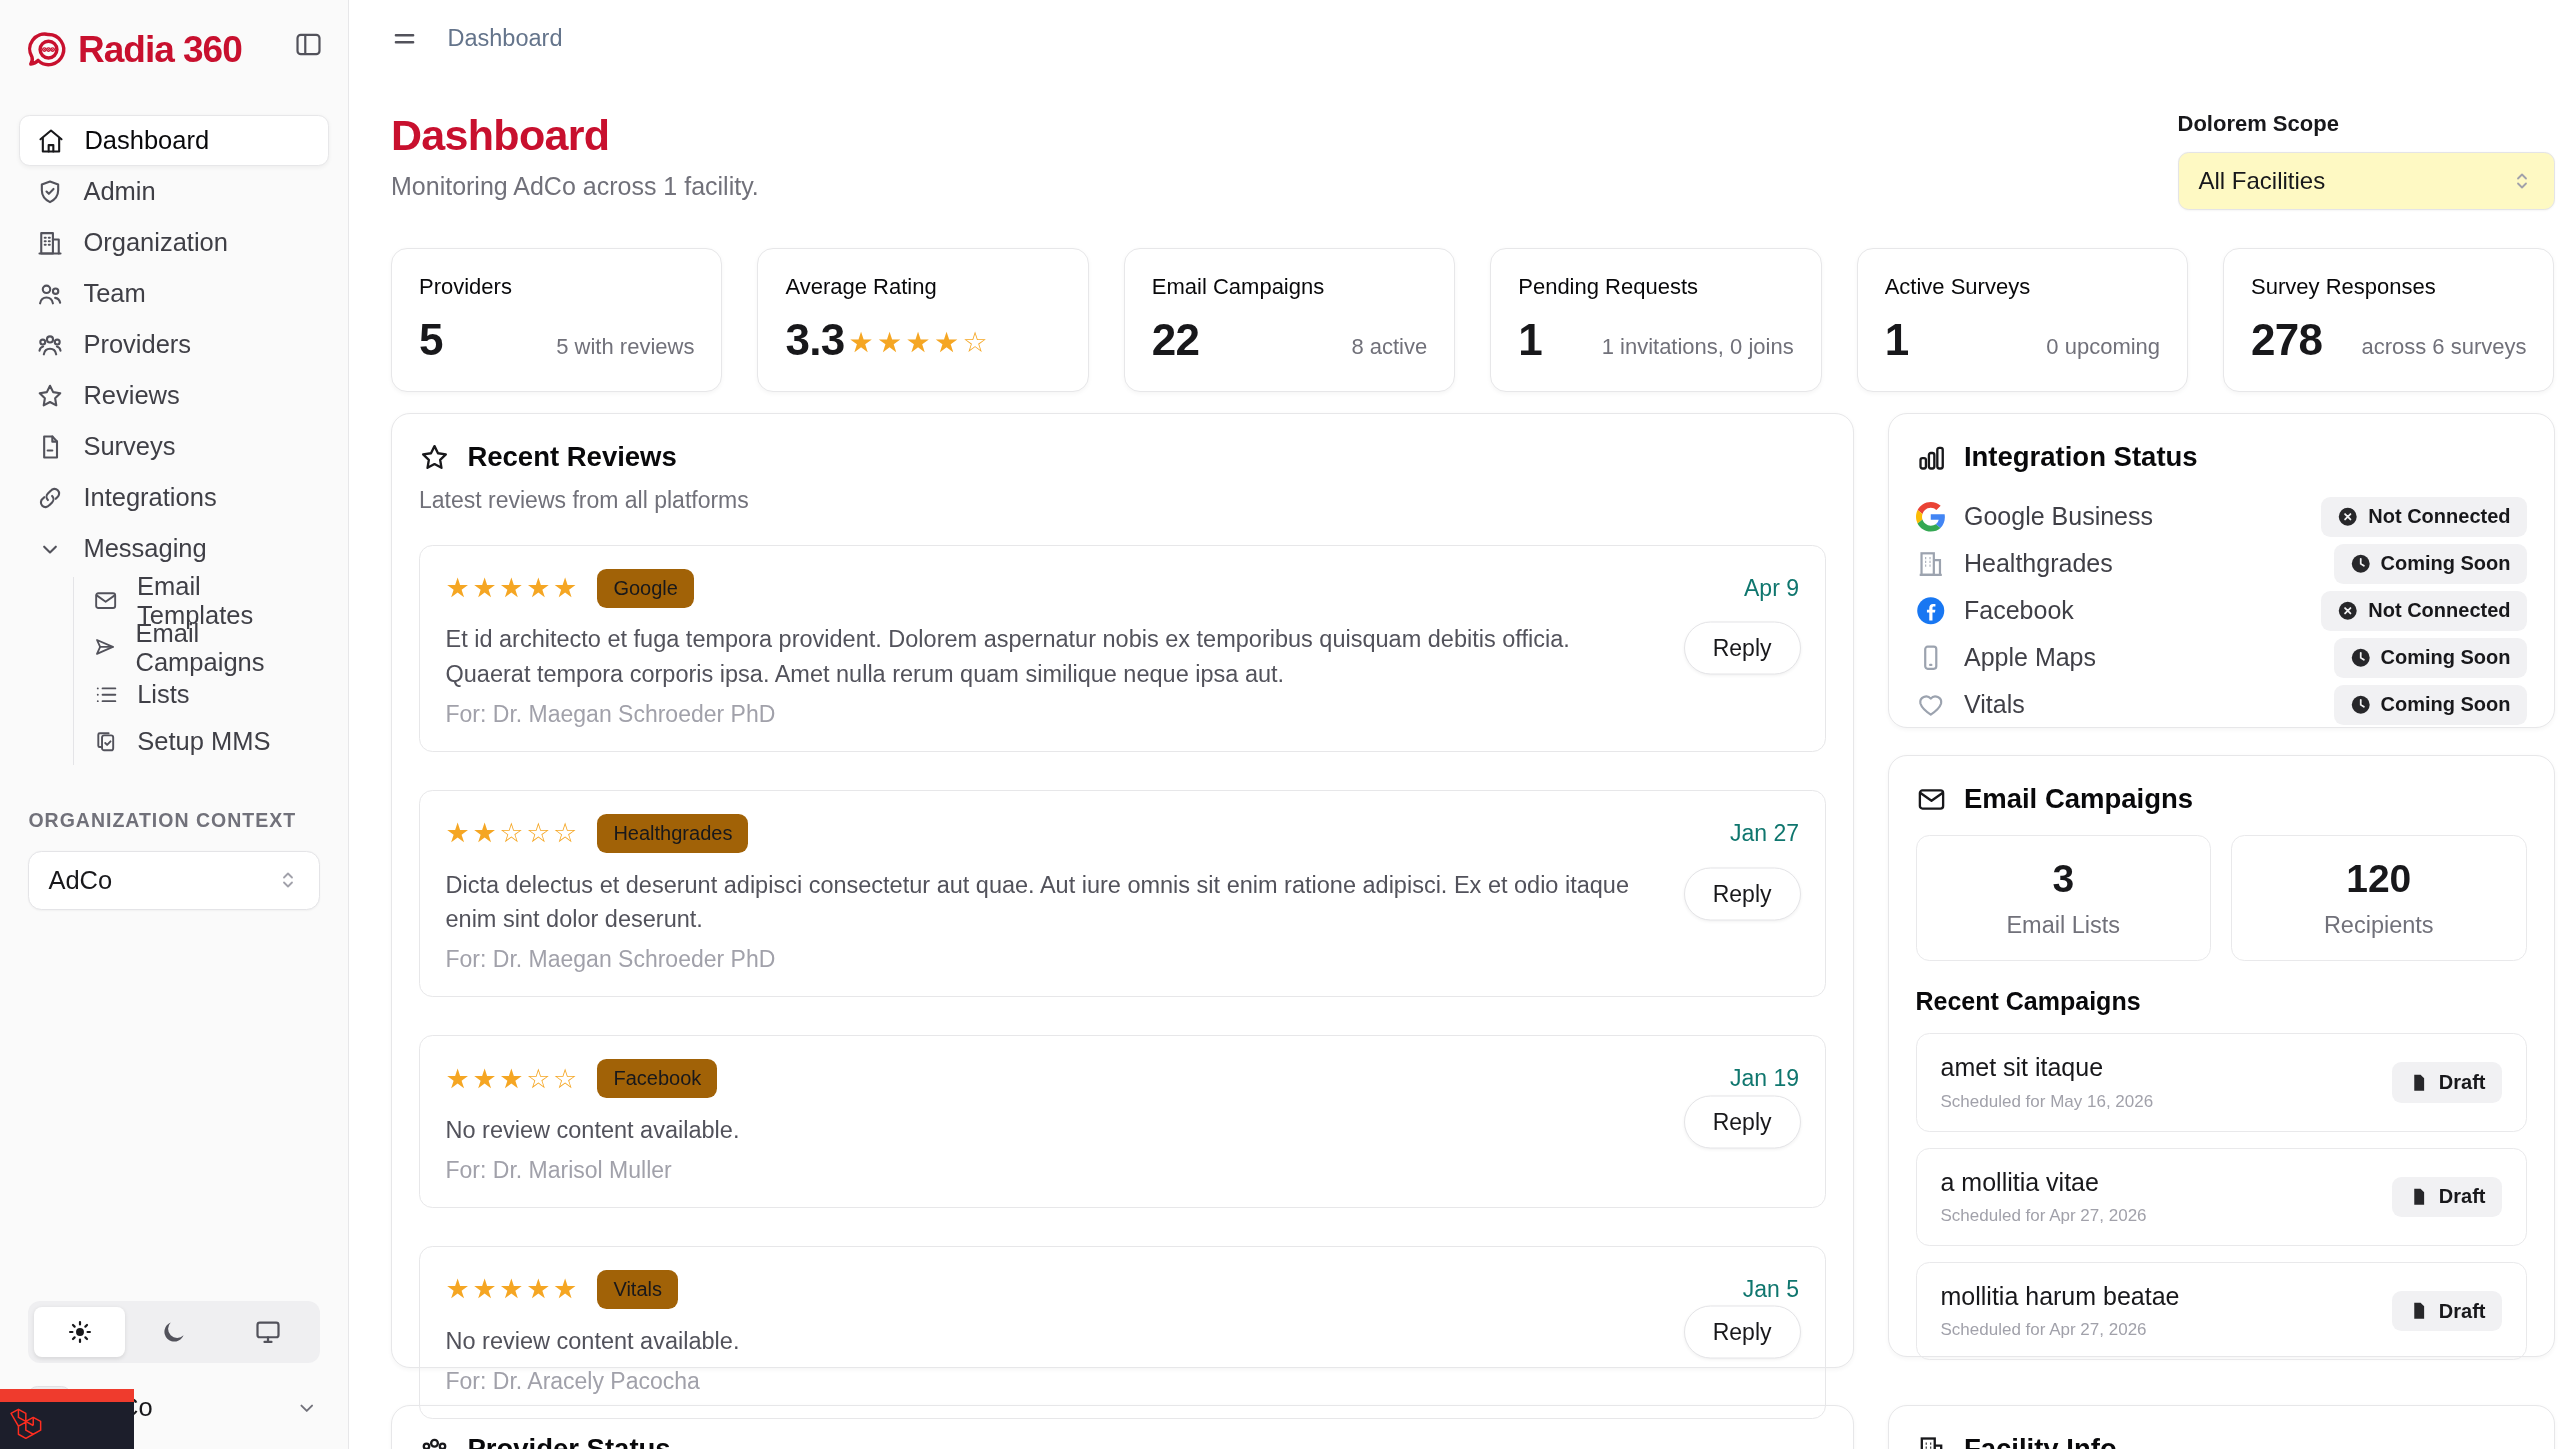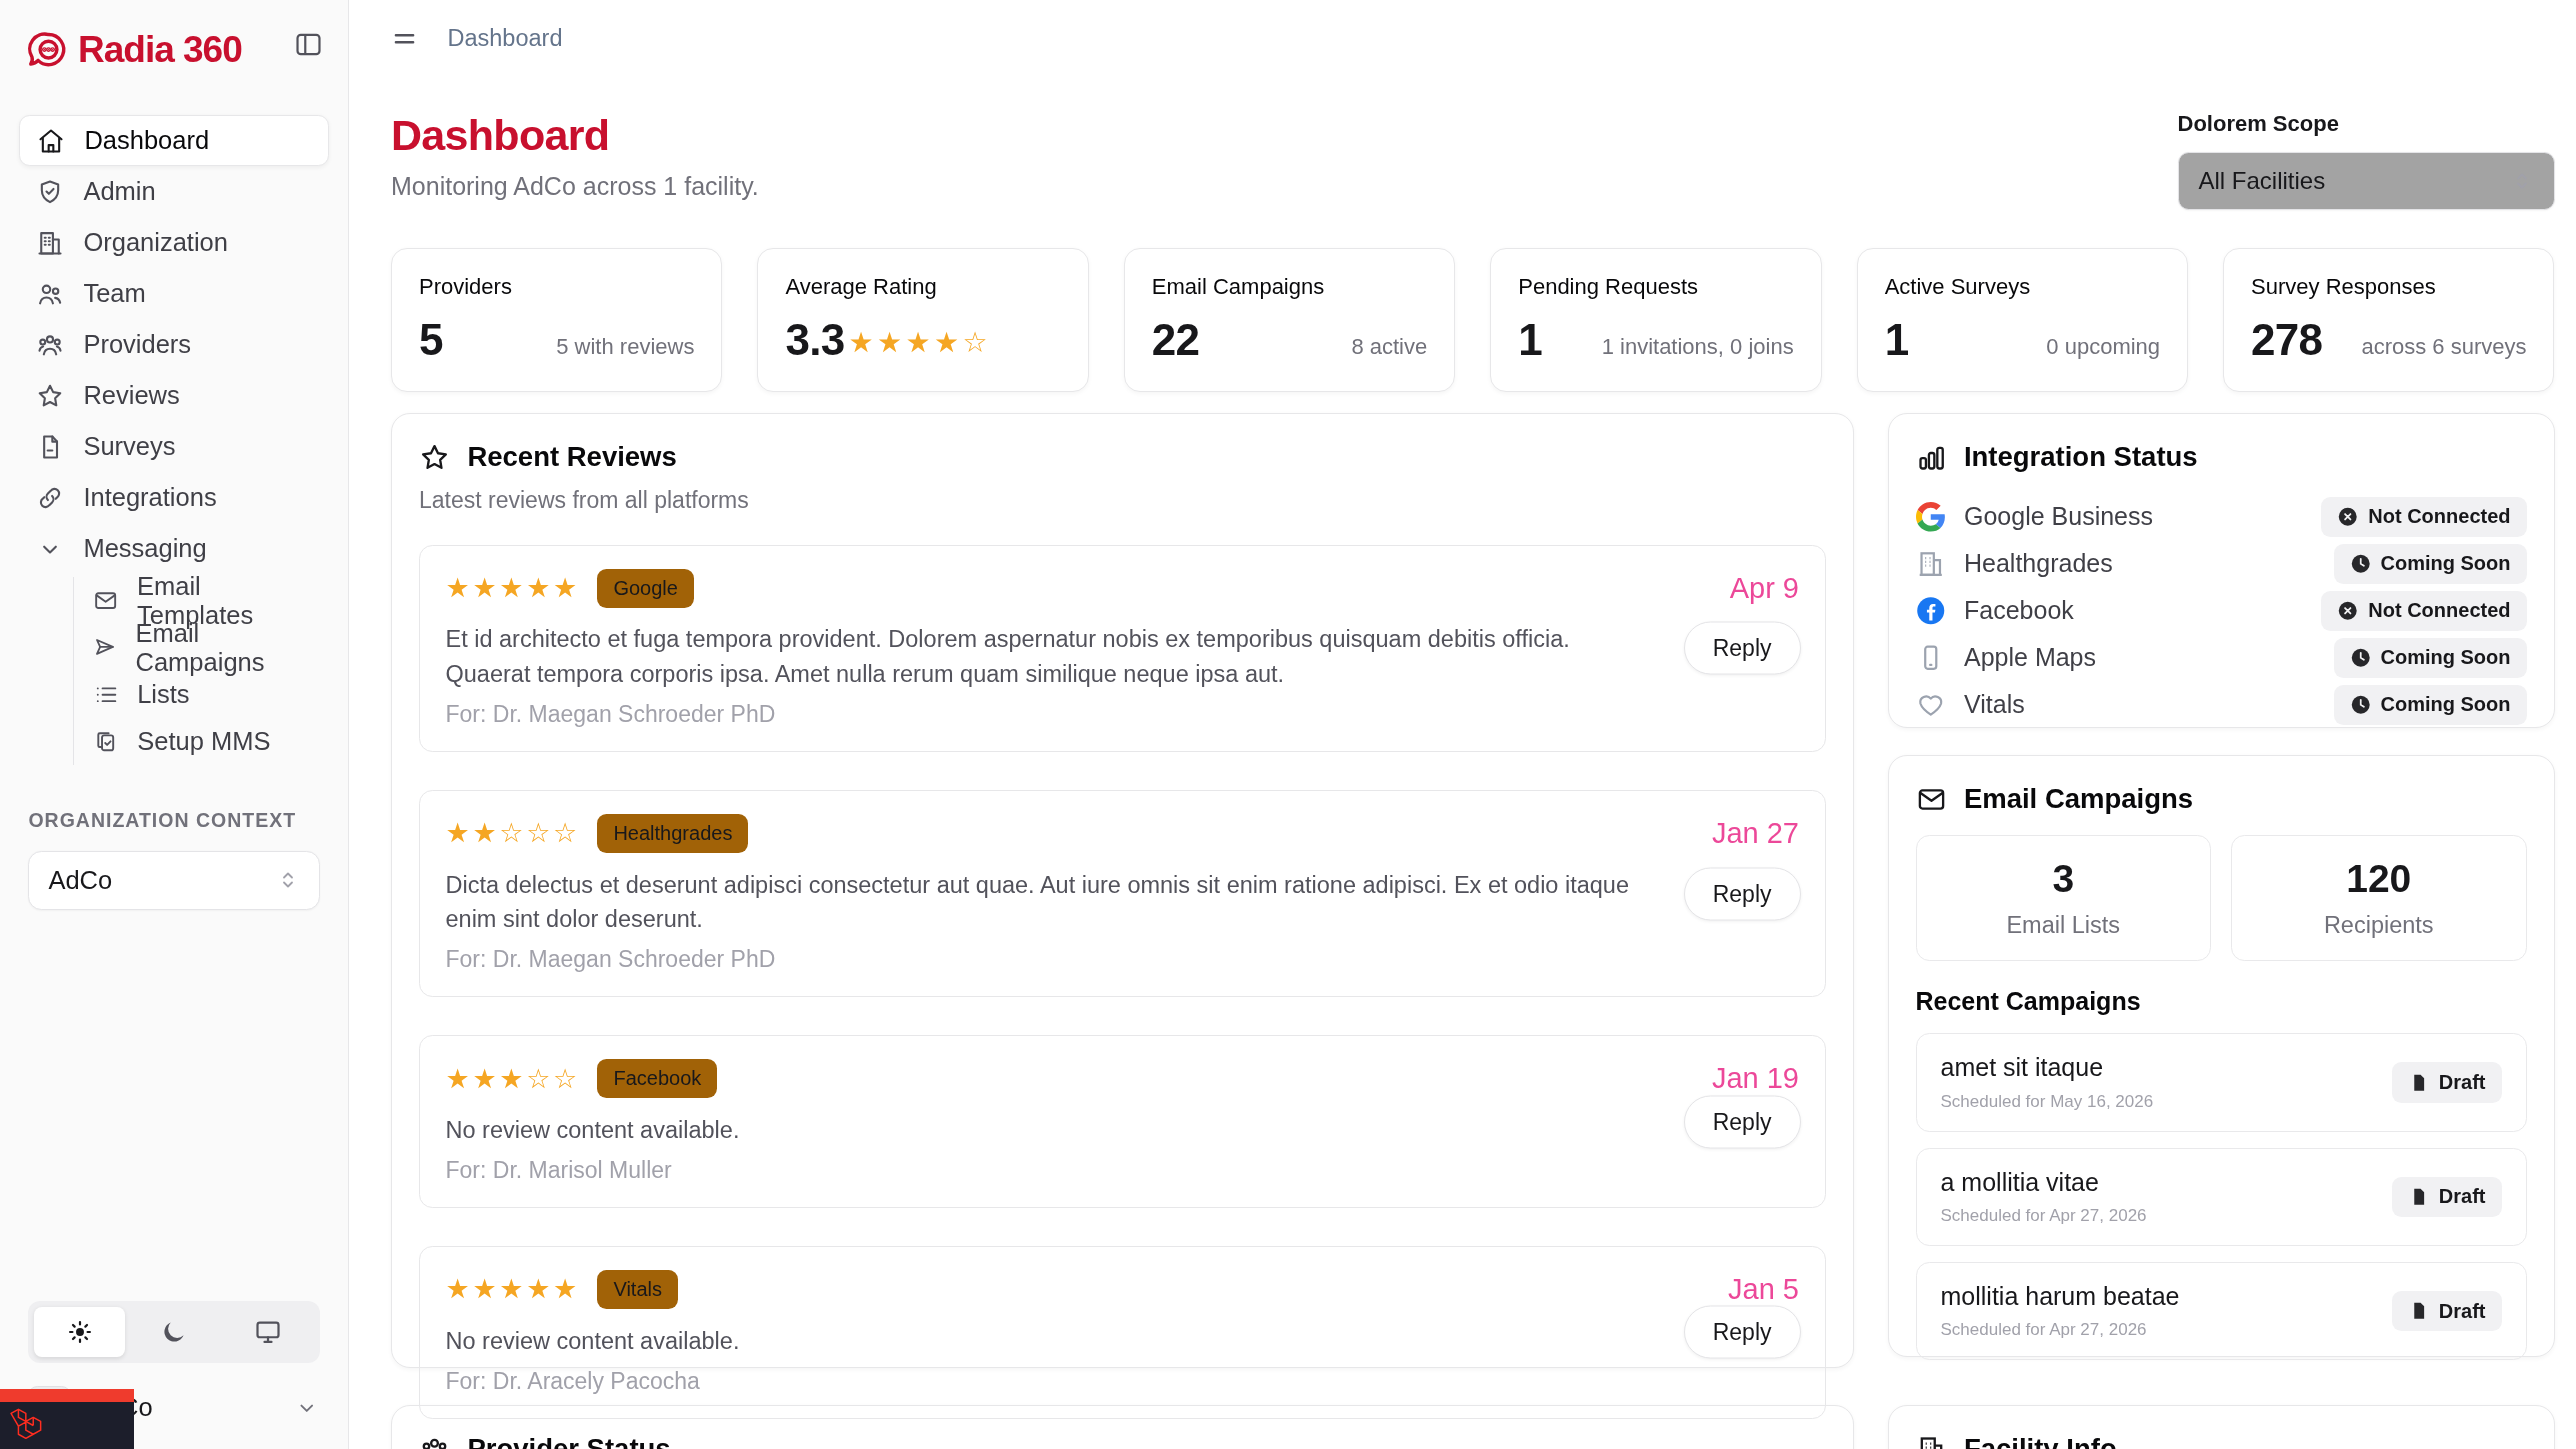--- a/index.html
+++ b/index.html
@@ -86,21 +86,21 @@
   .breadcrumb { font-size: 23.5px; color: #64748b; }
 
   .content { padding: 34px 21.5px 0 42px; }
 
   .page-head { display: flex; justify-content: space-between; align-items: flex-start; }
   .page-title { font-size: 43px; font-weight: 700; color: #c8102e; letter-spacing: -0.7px; }
   .page-sub { margin-top: 12px; font-size: 25px; color: #71717a; }
   .scope { width: 377px; }
   .scope-label { font-size: 22px; font-weight: 600; color: #18181b; }
   .scope-select {
-    margin-top: 14.8px; height: 58px; border: 1.3px solid #e4e4e7; border-radius: 10.7px; background: #a3a3a3;
+    margin-top: 14.8px; height: 58px; border: 1.3px solid #e4e4e7; border-radius: 10.7px; background: #fef9c3;
     display: flex; align-items: center; justify-content: space-between; padding: 0 20px;
     font-size: 24px; color: #18181b; cursor: pointer; box-shadow: 0 0.7px 2px rgba(0,0,0,.04);
   }
 
   .stats { margin-top: 38px; display: grid; grid-template-columns: repeat(6, 1fr); gap: 35px; }
   .stat-card {
     height: 144px; background: #fff; border: 1.3px solid #e7e7e9; border-radius: 16px;
     padding: 25.5px 27px; display: flex; flex-direction: column; justify-content: space-between;
     box-shadow: 0 1.3px 4px rgba(0,0,0,.04);
   }
@@ -123,21 +123,21 @@
   
   .reviews-panel { height: 955px; }
   .review-list { margin-top: 31px; display: flex; flex-direction: column; gap: 38px; }
   .review-card { position: relative; border: 1.3px solid #e7e7e9; border-radius: 13.4px; padding: 23px 25.5px; }
   .review-top { display: flex; align-items: center; gap: 17.4px; }
   .review-stars { font-size: 27px; color: #f5a623; letter-spacing: 2.7px; }
   .platform-pill {
     background: #a16207; border-radius: 9.4px; padding: 8px 16px;
     font-size: 20px; font-weight: 500; color: #18181b;
   }
-  .review-date { margin-left: auto; font-size: 29px; color: #ec4899; }
+  .review-date { margin-left: auto; font-size: 23px; color: #0f766e; }
   .review-text { margin-top: 14.8px; font-size: 23.5px; color: #52525b; line-height: 1.47; padding-right: 154px; }
   .review-for { margin-top: 9.4px; font-size: 23px; color: #a1a1aa; }
   .reply-btn {
     position: absolute; right: 24px; top: 50%; transform: translateY(-50%);
     background: #fff; border: 1.3px solid #e4e4e7; border-radius: 670px;
     padding: 12px 28px; font-size: 23px; font-weight: 500; color: #18181b;
     cursor: pointer; box-shadow: 0 1.3px 3.4px rgba(0,0,0,.06);
   }
 
   

